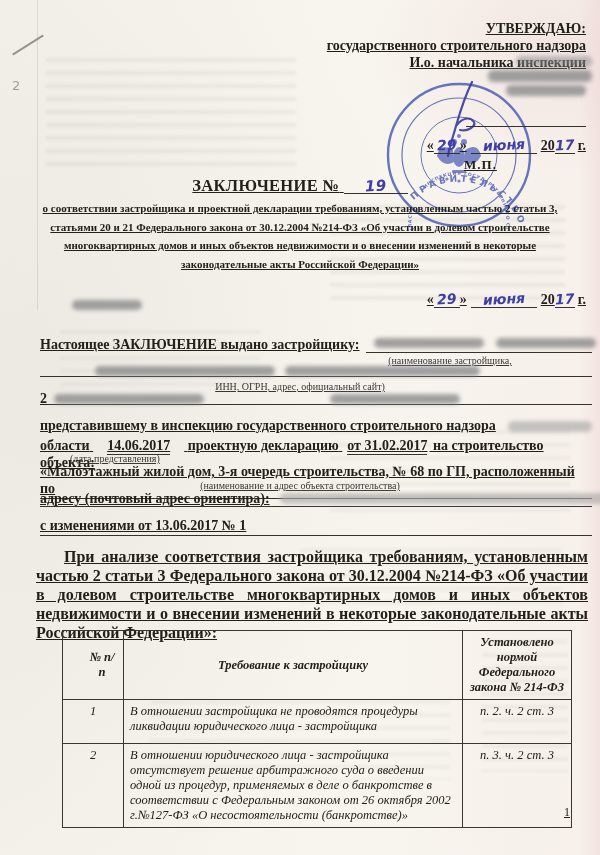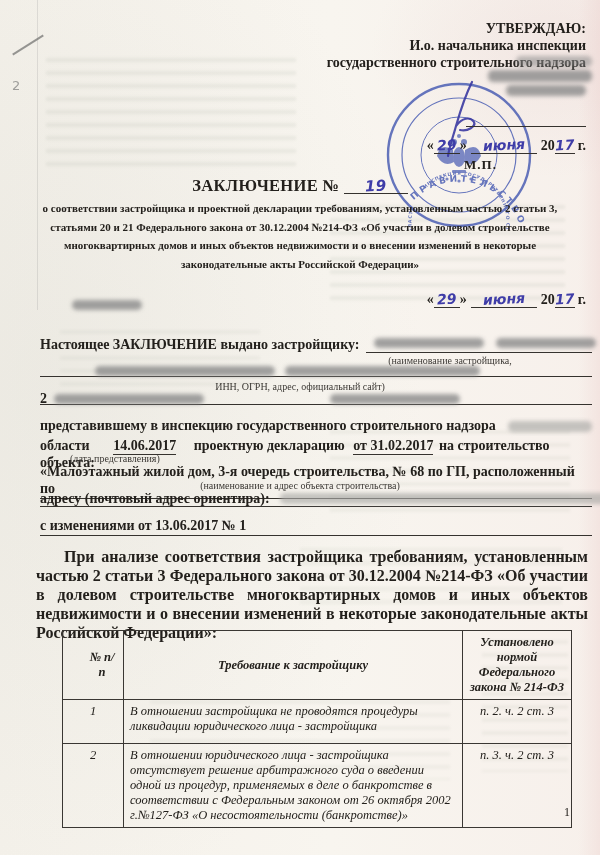--- a/index.html
+++ b/index.html
@@ -4,21 +4,21 @@
 <style>
   html,body{margin:0;padding:0;background:#e8e6e0;}
   .page{
     position:relative;width:600px;height:855px;overflow:hidden;
     font-family:"Liberation Serif",serif;color:#23201c;
     background:
       radial-gradient(ellipse 260px 180px at 92% 6%, rgba(228,202,202,.28), transparent 70%),
       radial-gradient(ellipse 500px 700px at 8% 45%, rgba(205,205,196,.22), transparent 75%),
       linear-gradient(90deg,#f4f1ea 0%, #f8f5ef 55%, #f7f0eb 100%);
   }
-  .abs{position:absolute;}
+  .abs{position:absolute;text-decoration:underline;}
   
   .bleed{
     position:absolute;opacity:.38;filter:blur(1.6px);pointer-events:none;
     background-image:repeating-linear-gradient(180deg, rgba(138,148,132,.30) 0 4px, transparent 4px 13px);
   }
   .foldline{position:absolute;left:37px;top:0;width:1px;height:310px;background:rgba(140,140,140,.22);}
   .pencil{position:absolute;background:#7d7d7b;opacity:.8;}
   .pencil2{position:absolute;color:#8a8a88;font-size:13px;font-family:"DejaVu Sans",sans-serif;opacity:.8;filter:blur(.4px);}
   
   .redact{position:absolute;background:#8b8b8b;border-radius:5px;filter:blur(2px);opacity:.8;}
@@ -64,22 +64,22 @@
   <div class="bleed" style="left:46px;top:58px;width:250px;height:112px;"></div>
   <div class="bleed" style="left:330px;top:205px;width:235px;height:100px;"></div>
   <div class="bleed" style="left:60px;top:330px;width:200px;height:58px;opacity:.25;"></div>
   <div class="bleed" style="left:330px;top:430px;width:240px;height:82px;opacity:.3;"></div>
   <div class="bleed" style="left:300px;top:548px;width:262px;height:60px;opacity:.28;"></div>
   <div class="bleed" style="left:482px;top:640px;width:86px;height:132px;opacity:.3;"></div>
   <div class="bleed" style="left:150px;top:700px;width:300px;height:80px;opacity:.25;"></div>
 
   <div class="abs approve">
     <div>УТВЕРЖДАЮ:</div>
+    <div>государственного строительного надзора</div>
     <div>И.о. начальника инспекции</div>
-    <div>государственного строительного надзора</div>
   </div>
   <div class="redact" style="left:516px;top:56px;width:76px;height:11px;opacity:.55;"></div>
   <div class="redact" style="left:488px;top:70px;width:104px;height:12px;"></div>
   <div class="redact" style="left:506px;top:85px;width:80px;height:11px;"></div>
 
   <svg class="stamp" width="150" height="150" viewBox="0 0 150 150">
     <g fill="none" stroke="#4c5fb4">
       <circle cx="75" cy="75" r="71" stroke-width="2.4"></circle>
       <circle cx="75" cy="75" r="57" stroke-width="1.2"></circle>
       <circle cx="75" cy="75" r="38" stroke-width="1"></circle>
@@ -162,21 +162,21 @@
     <span class="redact" style="left:14px;top:4px;width:150px;height:10px;"></span>
     <span class="redact" style="left:290px;top:4px;width:130px;height:10px;"></span>
   </div>
 
   <div class="abs bodyline" style="left:40px;top:417px;width:552px;display:flex;justify-content:space-between;">
     <span>представившему  в  инспекцию  государственного  строительного  надзора</span>
     <span class="redact light" style="position:relative;display:inline-block;width:84px;height:11px;top:4px;filter:blur(2px);"></span>
   </div>
   <div class="abs bodyline" style="left:40px;top:437px;width:552px;">
     <span>области</span>
-    <span class="u" style="margin:0 14px 0 20px;">14.06.2017</span>
+    <span class="u" style="margin:0 14px 0 14px;">14.06.2017</span>
     <span>проектную декларацию</span>
     <span class="u" style="margin:0 2px 0 5px;">от 31.02.2017</span>
     <span>на строительство объекта:</span>
   </div>
   <div class="abs caption" style="left:70px;top:453px;">(дата представления)</div>
 
   <div class="abs bodyline u" style="left:40px;top:463px;width:552px;">«Малоэтажный жилой дом, 3-я очередь строительства, № 68 по ГП, расположенный по</div>
   <div class="abs caption" style="left:140px;top:480px;width:320px;text-align:center;">(наименование и адрес объекта строительства)</div>
 
   <div class="abs bodyline rule" style="left:40px;top:490px;width:552px;height:16px;">

